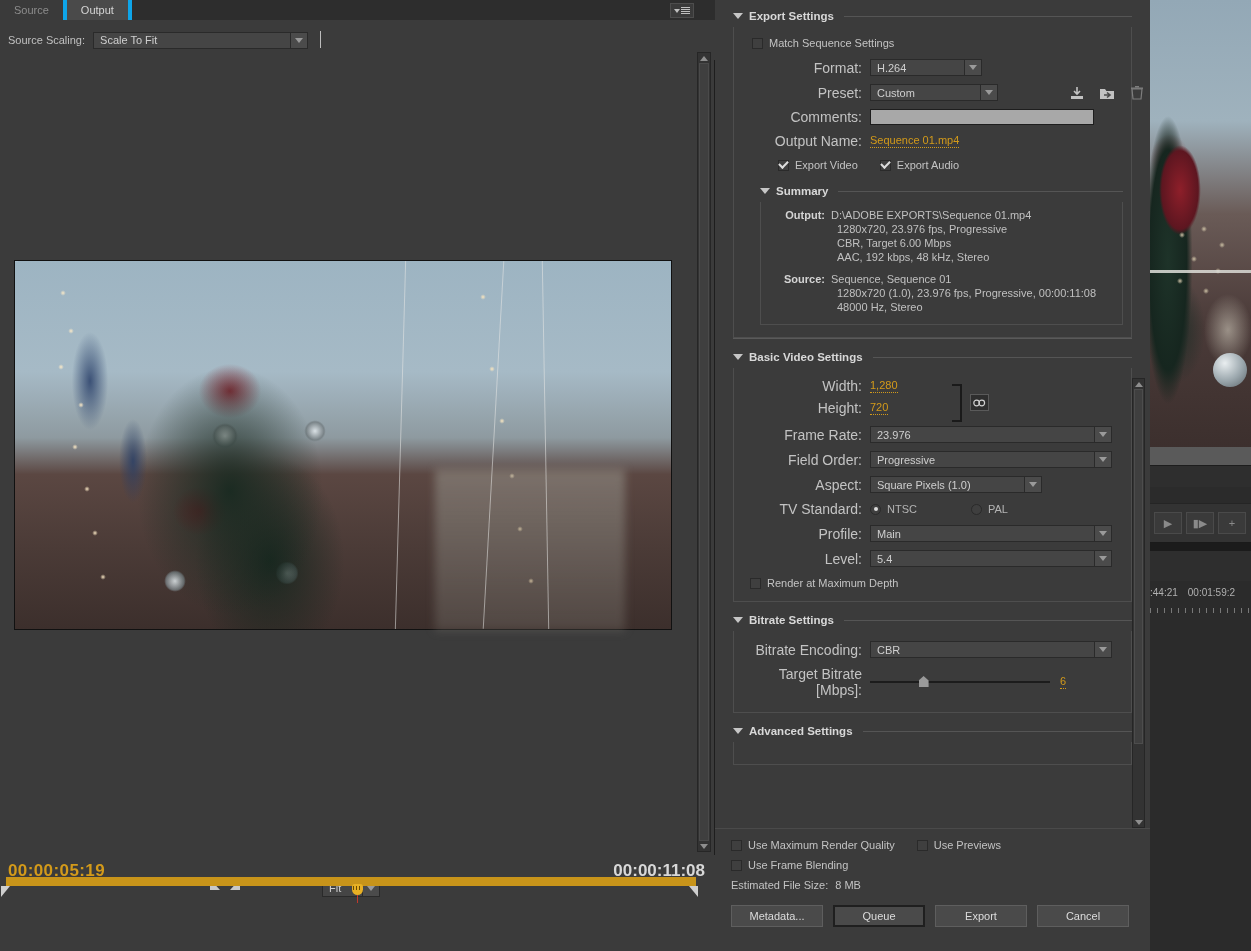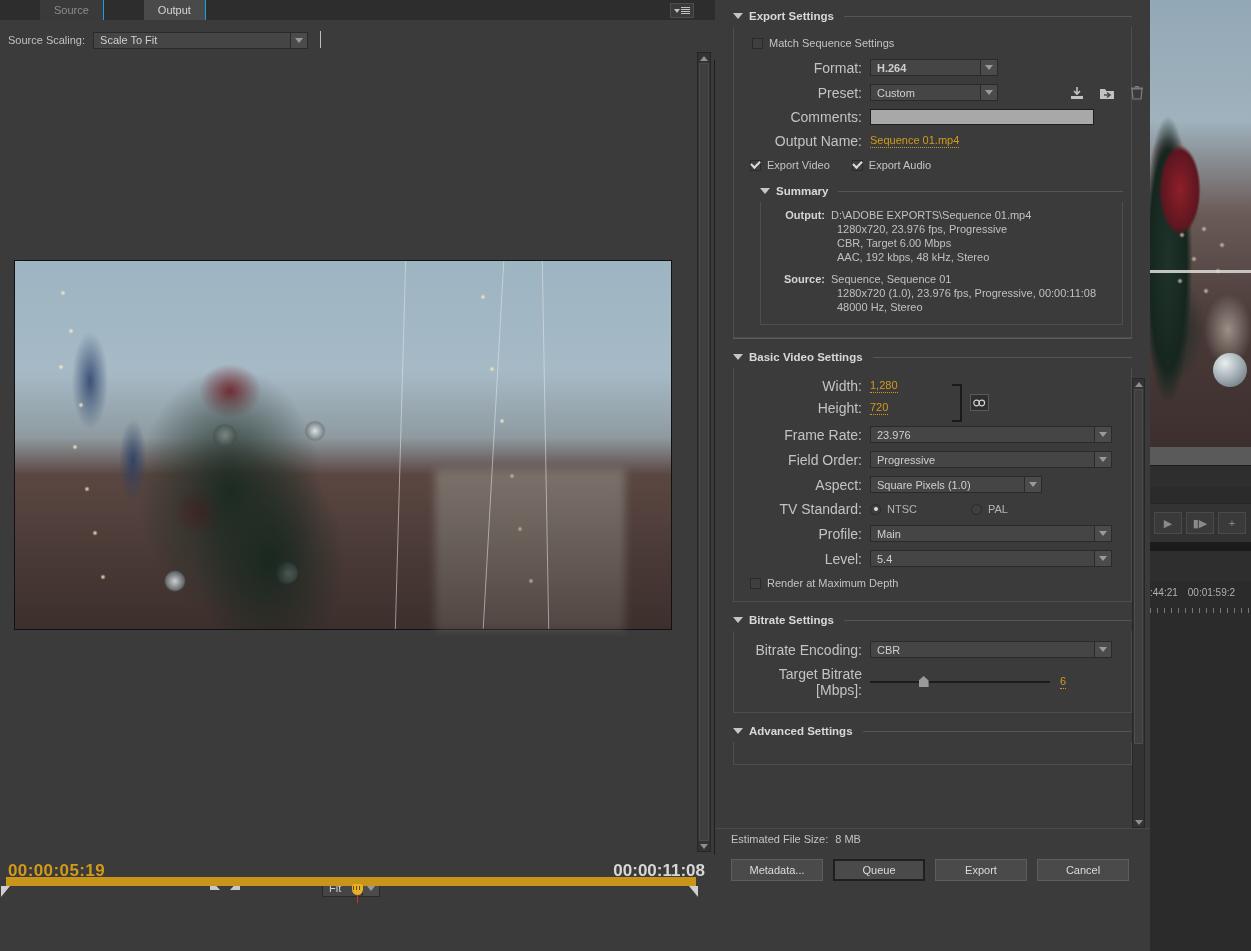--- a/index.html
+++ b/index.html
@@ -86,22 +86,21 @@
     position:absolute; left:0; top:0; width:715px; height:951px;
     background:#3b3b3b; border-right:1px solid #1e1e1e;
   }
   #tab-bar {
     position:absolute; left:0; top:0; width:715px; height:20px;
     background:#2d2d2d; display:flex; align-items:flex-end;
   }
   .vtab {
     height:20px; padding:8px 14px; display:flex; align-items:center;
     font-size:11px; color:#8c8c8c; background:#3a3a3a;
-    border-right:1px solid #0ea5e9;
-    margin-left:40px;
+    border-right:4px solid #0ea5e9;
   }
   .vtab.active { background:#4a4a4a; color:#d6d6d6; }
   #panel-menu-btn {
     position:absolute; right:20px; top:3px; width:24px; height:15px;
     background:#3a3a3a; border:1px solid #4d4d4d;
     display:flex; align-items:center; justify-content:center; gap:1px;
   }
   #panel-menu-btn .tri {
     width:0;height:0;border-left:3px solid transparent;border-right:3px solid transparent;
     border-top:4px solid #c0c0c0;
@@ -443,21 +442,21 @@
       </div>
       <div class="group-body">
 
         <div class="checkrow" style="margin:0 0 10px 10px;">
           <span class="pr-check"></span>
           <span>Match Sequence Settings</span>
         </div>
 
         <div class="frow">
           <span class="flabel">Format:</span>
-          <div class="pr-select" style="width:128px;font-weight:bold;">
+          <div class="pr-select" style="width:112px;">
             <span>H.264</span>
             <span class="arrowbox">
                 <i></i>
               </span>
           </div>
         </div>
 
         <div class="frow" style="position:relative;">
           <span class="flabel">Preset:</span>
           <div class="pr-select" style="width:128px;">
@@ -492,21 +491,21 @@
         <div class="frow">
           <span class="flabel">Comments:</span>
           <div class="pr-input-gray" style="width:224px;" title=""></div>
         </div>
 
         <div class="frow" style="margin-bottom:10px;">
           <span class="flabel">Output Name:</span>
           <span class="orange-val">Sequence 01.mp4</span>
         </div>
 
-        <div style="display:flex; gap:22px; margin-left:8px;">
+        <div style="display:flex; gap:22px; margin-left:36px;">
           <div class="checkrow">
             <span class="pr-check checked"></span>
             <span>Export Video</span>
           </div>
           <div class="checkrow">
             <span class="pr-check checked"></span>
             <span>Export Audio</span>
           </div>
         </div>
 
@@ -665,20 +664,38 @@
         <span class="caret"></span>
         <span class="gtitle">Advanced Settings</span>
         <span class="rule"></span>
       </div>
       <div class="group-body" style="height:18px;"></div>
     </div>
 
   </div>
 
   <div id="bottom-fixed">
+    <div id="bottom-checks">
+      <div class="rowc">
+        <div class="checkrow">
+          <span class="pr-check"></span>
+          <span>Use Maximum Render Quality</span>
+        </div>
+        <div class="checkrow">
+          <span class="pr-check"></span>
+          <span>Use Previews</span>
+        </div>
+      </div>
+      <div class="rowc">
+        <div class="checkrow">
+          <span class="pr-check"></span>
+          <span>Use Frame Blending</span>
+        </div>
+      </div>
+    </div>
     <div id="est-size">
       <span>Estimated File Size:</span>
       <span style="margin-left:4px;">8 MB</span>
     </div>
     <div id="btn-row">
       <div class="pr-btn">Metadata...</div>
       <div class="pr-btn primary">Queue</div>
       <div class="pr-btn">Export</div>
       <div class="pr-btn">Cancel</div>
     </div>

